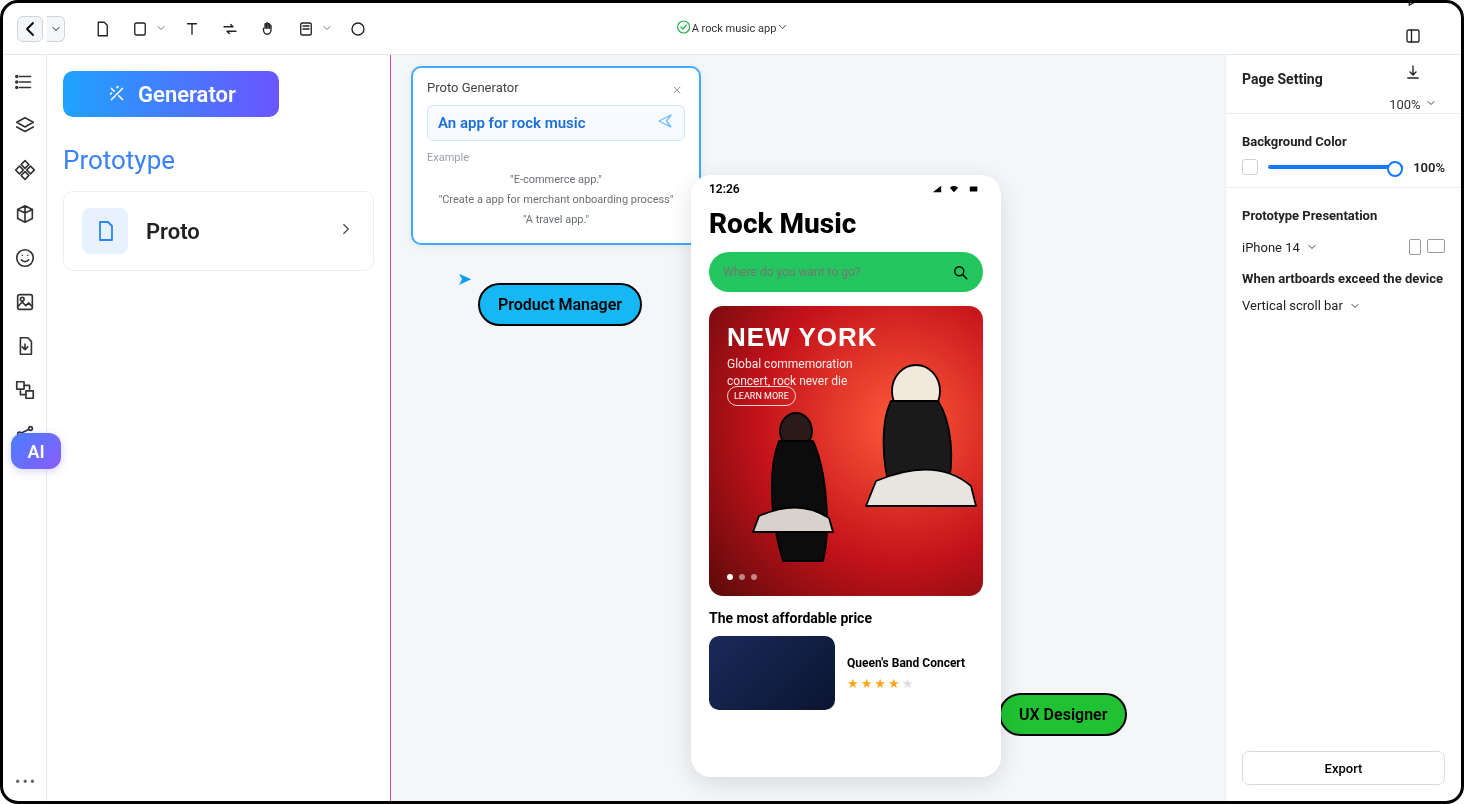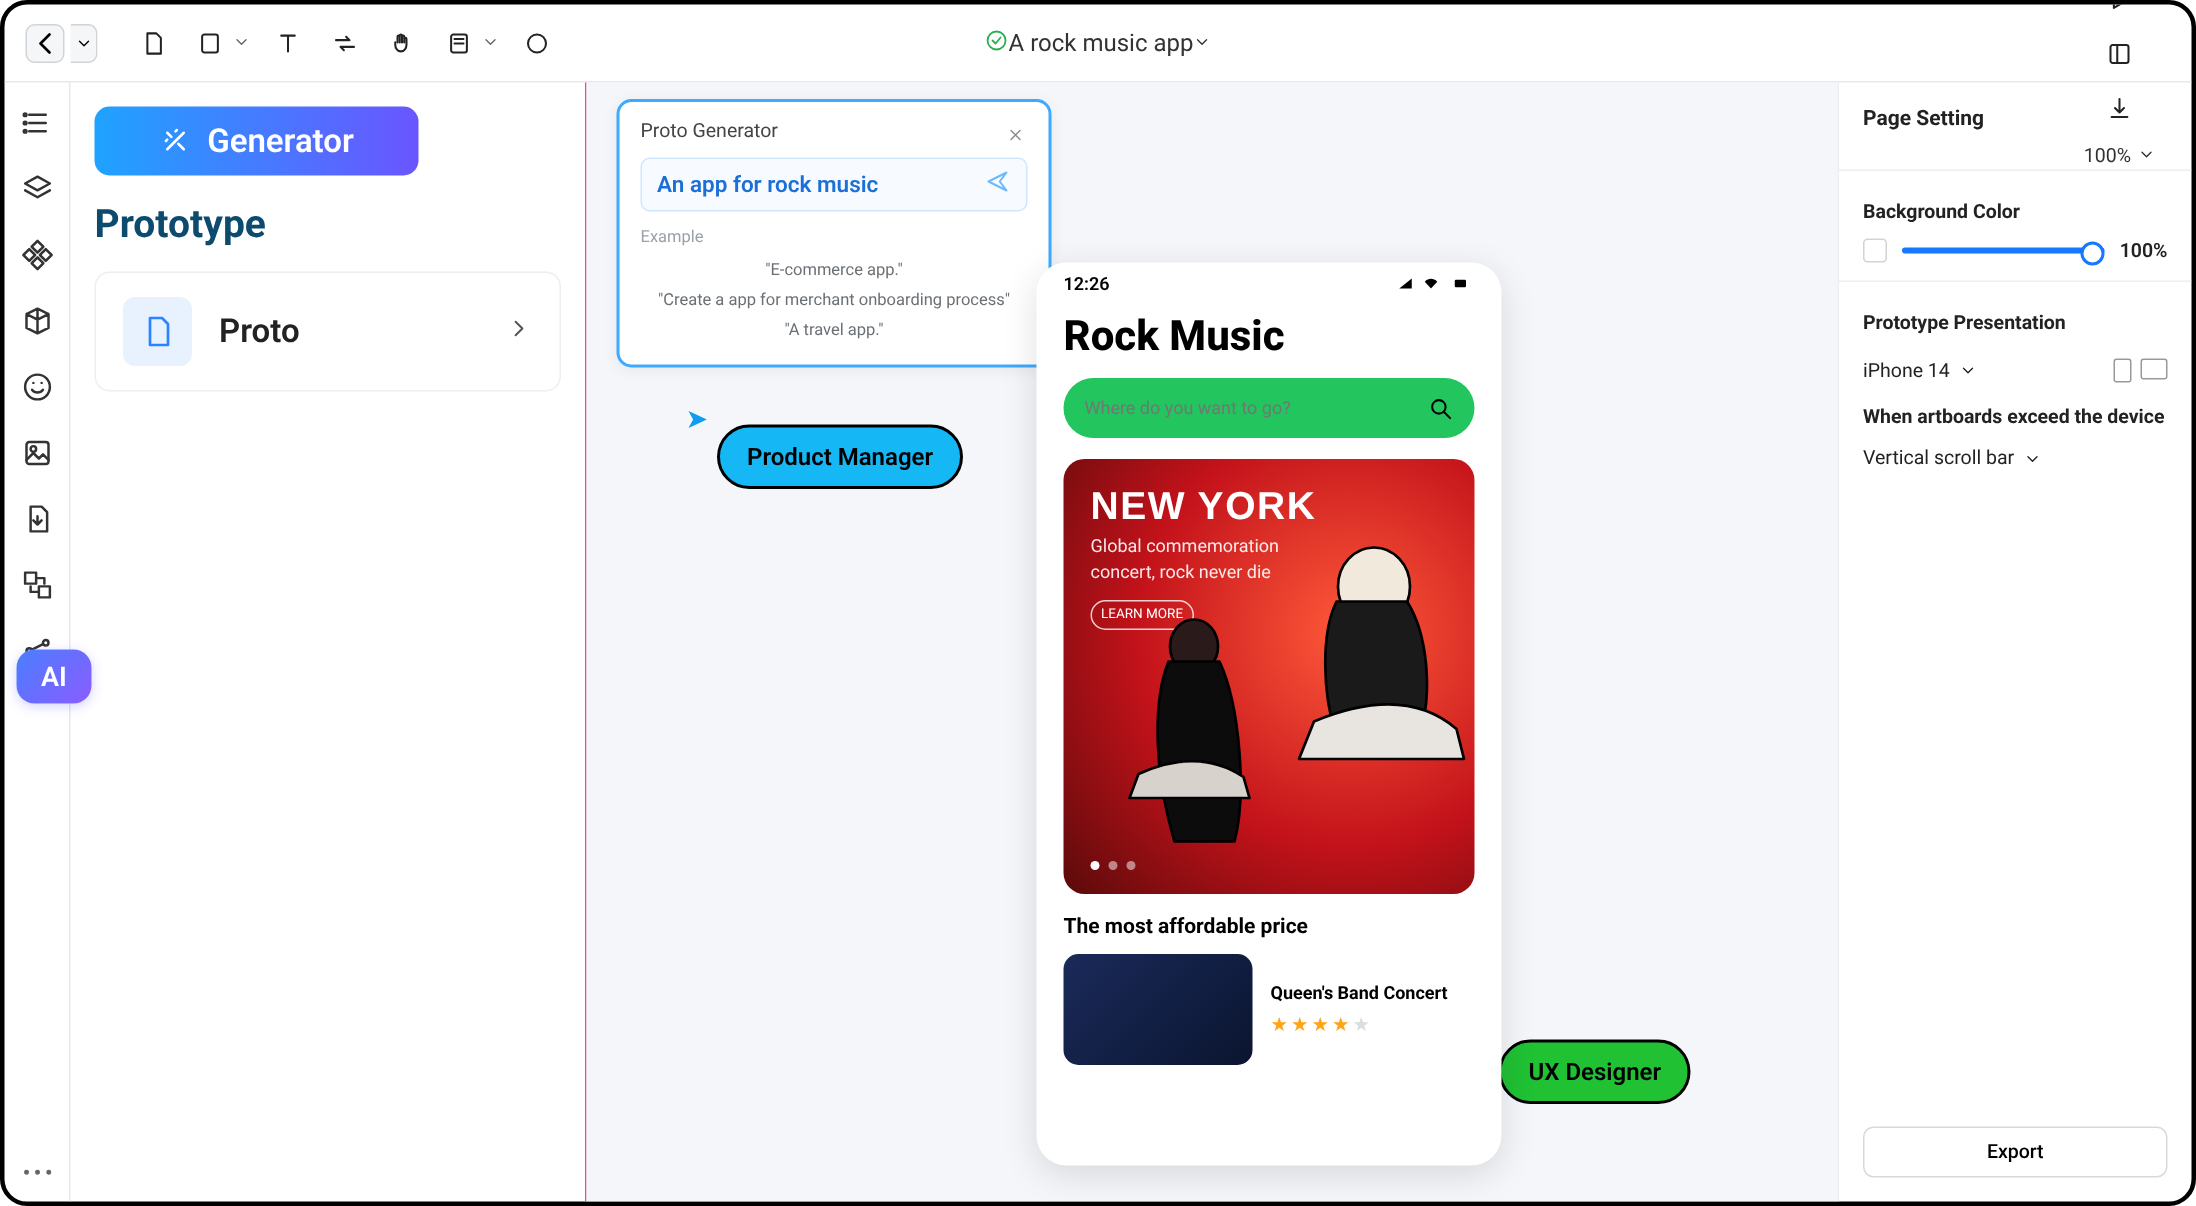--- a/index.html
+++ b/index.html
@@ -7,35 +7,35 @@
 .app-root { position: relative; width: 1464px; height: 804px; border: 3px solid #000; border-radius: 18px; overflow: hidden; }
 
 
 .topbar { position: absolute; top: 0; left: 0; right: 0; height: 52px; border-bottom: 1px solid #e6e8ea; display: flex; align-items: center; padding: 0 14px; }
 .tb-left { display: flex; align-items: center; gap: 0; }
 .nav-back { width: 26px; height: 26px; border: 1px solid #d0d3d7; border-radius: 6px; display:flex; align-items:center; justify-content:center; background:#f5f6f7; margin-right:4px; }
 .nav-dd { width:18px; height:26px; border:1px solid #d0d3d7; border-left:none; border-radius:0 6px 6px 0; display:flex; align-items:center; justify-content:center; background:#f5f6f7; margin-right:18px;}
 .tb-icon { width: 22px; height: 22px; display:flex; align-items:center; justify-content:center; margin: 0 8px; color:#222; cursor:pointer;}
 .tb-icon svg { width: 18px; height: 18px; }
 .tb-dd { width:10px; margin-left:-4px; margin-right:8px; color:#666;}
-.tb-center { position:absolute; left:50%; transform:translateX(-50%); display:flex; align-items:center; gap:0; color:#333; font-size:16px;text-align:right;}
+.tb-center { position:absolute; left:50%; transform:translateX(-50%); display:flex; align-items:center; gap:0; color:#333; font-size:11px;text-align:right;}
 .tb-right { margin-left:auto; display:flex; align-items:center; gap:14px;flex-direction:column; }
 .share-btn { background:#168eff; color:#fff; border:none; padding:7px 16px; border-radius:7px; font-size:14px; font-weight:500; cursor:pointer;}
 .zoom { font-size:13px; color:#333; display:flex; align-items:center; gap:4px;}
 
 
 .leftrail { position:absolute; top:52px; left:0; width:44px; height:calc(100% - 52px); border-right:1px solid #e6e8ea; display:flex; flex-direction:column; align-items:center; padding-top:16px; gap:22px;}
 .leftrail .rail-icon { width:22px; height:22px; color:#333; cursor:pointer; display:flex; align-items:center; justify-content:center;}
 .ai-badge { position:absolute; bottom:332px; left:8px; width:50px; height:36px; border-radius:12px; background:linear-gradient(135deg,#4a7eff,#8a5cff); color:#fff; display:flex; align-items:center; justify-content:center; font-weight:600; font-size:18px; box-shadow:0 2px 8px rgba(80,80,255,0.25);}
 .leftrail .dots { position:absolute; bottom:10px; left:12px; color:#666; letter-spacing:2px; cursor:pointer;}
 
 
 .leftpanel { position:absolute; top:52px; left:44px; width:344px; height:calc(100% - 52px); border-right:1px solid #ec4899; padding:16px;}
 .gen-btn { width:216px; height:46px; border:none; border-radius:10px; background:linear-gradient(90deg,#1fa3ff,#6a55ff); color:#fff; font-size:22px; font-weight:600; display:flex; align-items:center; justify-content:center; gap:10px; cursor:pointer;}
-.section-h { margin-top:18px; font-size:26px; font-weight:700; color:#0c4a6e;}
+.section-h { margin-top:28px; font-size:26px; font-weight:400; color:#3b82f6;}
 .proto-card { margin-top:16px; border:1px solid #eceef0; border-radius:10px; padding:16px 18px; display:flex; align-items:center; gap:18px; cursor:pointer;}
 .proto-thumb { width:46px; height:46px; border-radius:8px; background:#e8f2ff; display:flex; align-items:center; justify-content:center; color:#2b83ff;}
 .proto-name { font-size:22px; font-weight:600; color:#222; flex:1;}
 .proto-card .chev { color:#555; }
 
 
 .canvas { position:absolute; top:52px; left:388px; right:236px; bottom:0; background:#f5f6f9; overflow:hidden;}
 
 
 .gen-pop { position:absolute; top:11px; left:20px; width:290px; background:#fff; border:2px solid #3ea9ff; border-radius:10px; padding:12px 14px 14px; box-shadow:0 2px 10px rgba(0,0,0,0.06);}
@@ -55,21 +55,21 @@
 
 .phone { position:absolute; top:120px; left:300px; width:310px; height:602px; background:#fff; border-radius:20px; box-shadow:0 6px 24px rgba(0,0,0,0.12); overflow:hidden;}
 .ph-status { height:28px; display:flex; align-items:center; justify-content:space-between; padding:0 18px; font-size:12px; font-weight:600;}
 .ph-status .sys { display:flex; gap:4px; align-items:center;}
 .ph-title { font-size:28px; font-weight:800; padding:4px 18px 12px;}
 .ph-search { margin:0 18px; height:40px; background:#22c55e; border-radius:20px; display:flex; align-items:center; padding:0 14px; gap:10px; color:#9a9ea5; font-size:12px;}
 .ph-search input { flex:1; border:none; background:transparent; outline:none; font-size:12px;}
 .ph-hero { margin:14px 18px 0; height:290px; border-radius:14px; background:radial-gradient(circle at 70% 40%, #ff5a3a, #c3121a 55%, #5a0a0a); position:relative; overflow:hidden;}
 .ph-hero .hh-title { position:absolute; top:16px; left:18px; color:#fff; font-size:26px; font-weight:800; letter-spacing:1px; font-family:Impact, sans-serif;}
 .ph-hero .hh-sub { position:absolute; top:50px; left:18px; color:rgba(255,255,255,0.9); font-size:12px; line-height:1.4; max-width:170px;}
-.ph-hero .hh-btn { position:absolute; top:94px; left:18px; border:1px solid rgba(255,255,255,0.8); border-radius:14px; color:#fff; font-size:9px; padding:4px 6px; cursor:pointer;}
+.ph-hero .hh-btn { position:absolute; top:80px; left:18px; border:1px solid rgba(255,255,255,0.8); border-radius:14px; color:#fff; font-size:9px; padding:4px 6px; cursor:pointer;}
 .ph-hero .hh-dots { position:absolute; bottom:16px; left:18px; display:flex; gap:6px;}
 .ph-hero .hh-dots span { width:6px; height:6px; border-radius:50%; background:rgba(255,255,255,0.5);}
 .ph-hero .hh-dots span:first-child { background:#fff;}
 .ph-sec { padding:14px 18px 0; font-size:14px; font-weight:700;}
 .ph-item { margin:10px 18px 0; display:flex; gap:12px; align-items:center;}
 .ph-thumb2 { width:126px; height:74px; border-radius:10px; background:linear-gradient(135deg,#1a2a5a,#0b1530);}
 .ph-item .meta { flex:1;}
 .ph-item .meta .name { font-size:12px; font-weight:700; margin-bottom:6px;}
 .stars { color:#ffa416; font-size:13px; letter-spacing:2px;}
 .stars .empty { color:#dcdde0;}

